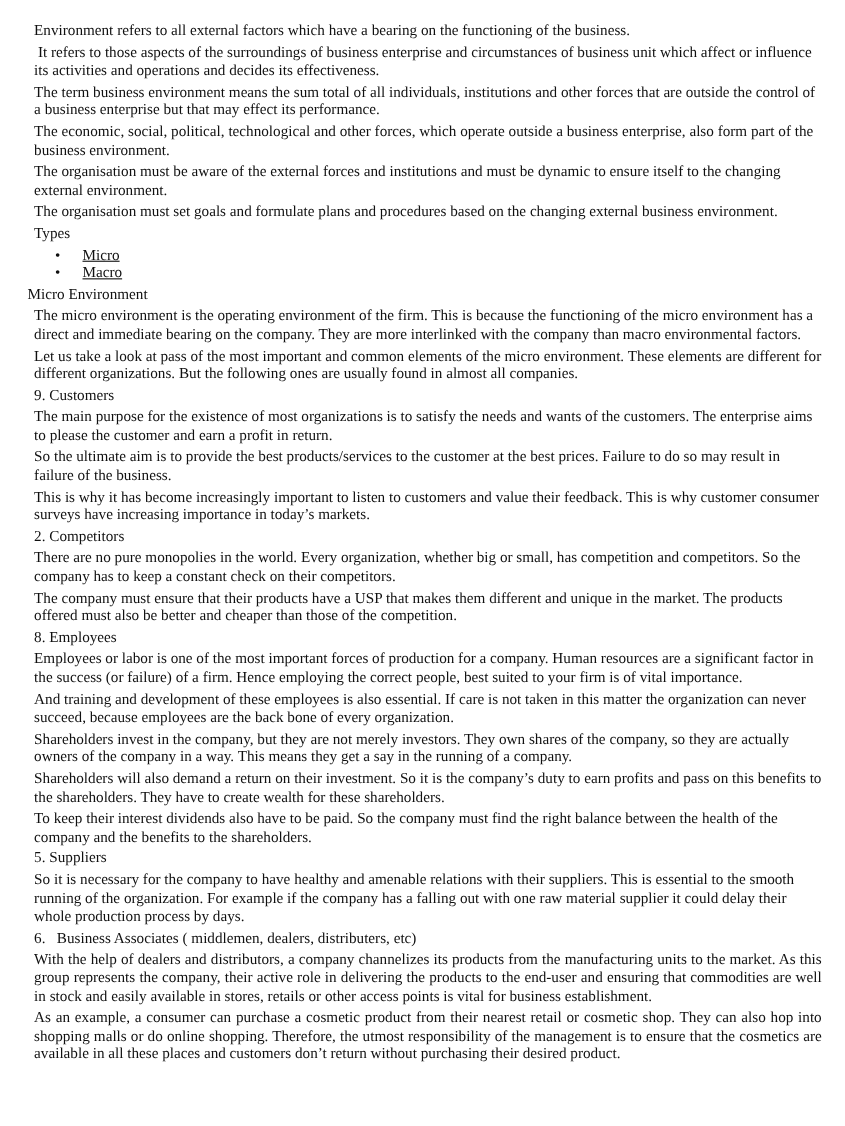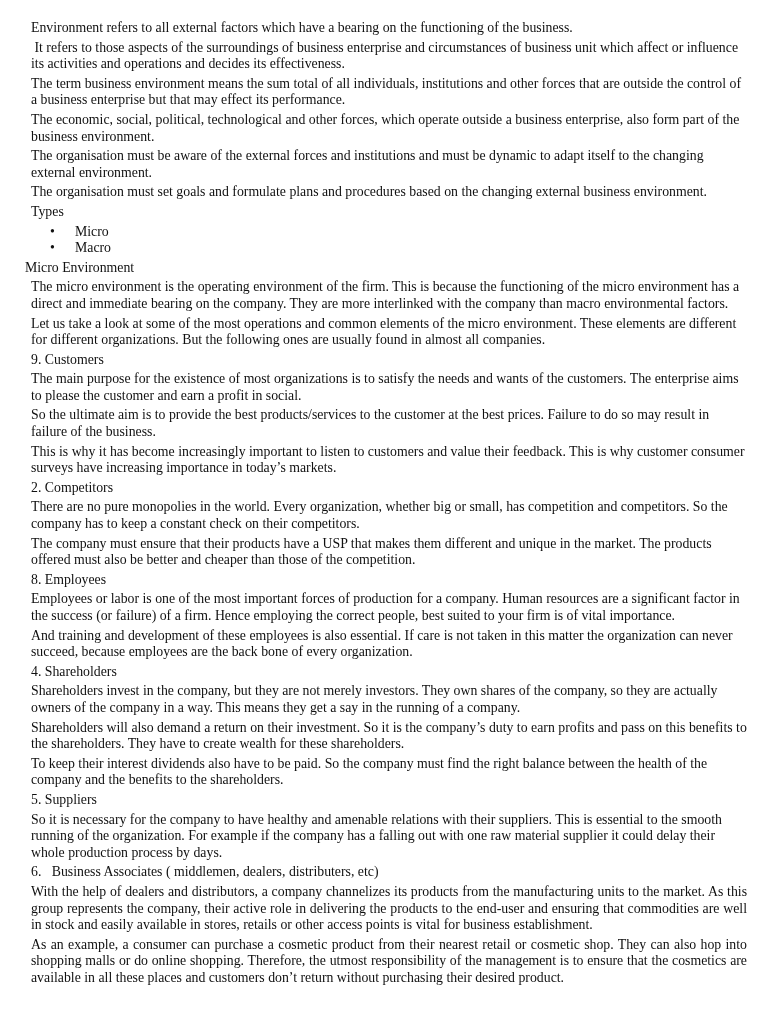--- a/index.html
+++ b/index.html
@@ -28,54 +28,54 @@
     font-weight: normal;
   }
   .outdent {
     margin-left: -3px;
   }
   .justify {
     text-align: justify;
   }
   .li {
     padding-left: 22px;
+    text-decoration: underline;
   }
   .li .marker {
     display: inline-block;
     width: 25px;
     vertical-align: baseline;
   }
 </style>
 </head>
 <body>
 
 <div class="page" style="background: rgb(255, 255, 255); color: rgb(16, 16, 16);">
     <div class="para">Environment refers to all external factors which have a bearing on the functioning of the business.</div>
     <div class="para">&nbsp;It refers to those aspects of the surroundings of business enterprise and circumstances of business unit which affect or influence its activities and operations and decides its effectiveness.</div>
     <div class="para">The term business environment means the sum total of all individuals, institutions and other forces that are outside the control of a business enterprise but that may effect its performance.</div>
     <div class="para">The economic, social, political, technological and other forces, which operate outside a business enterprise, also form part of the business environment.</div>
-    <div class="para">The organisation must be aware of the external forces and institutions and must be dynamic to adapt itself to the changing external environment.</div>
+    <div class="para">The organisation must be aware of the external forces and institutions and must be dynamic to ensure itself to the changing external environment.</div>
     <div class="para">The organisation must set goals and formulate plans and procedures based on the changing external business environment.</div>
     <div class="heading">Types</div>
     <div class="li"><span class="marker">•</span><span>Micro</span></div>
     <div class="li"><span class="marker">•</span><span>Macro</span></div>
     <div class="heading outdent">Micro Environment</div>
     <div class="para">The micro environment is the operating environment of the firm. This is because the functioning of the micro environment has a direct and immediate bearing on the company. They are more interlinked with the company than macro environmental factors.</div>
-    <div class="para">Let us take a look at some of the most operations and common elements of the micro environment. These elements are different for different organizations. But the following ones are usually found in almost all companies.</div>
+    <div class="para">Let us take a look at pass of the most important and common elements of the micro environment. These elements are different for different organizations. But the following ones are usually found in almost all companies.</div>
     <div class="heading">9. Customers</div>
-    <div class="para">The main purpose for the existence of most organizations is to satisfy the needs and wants of the customers. The enterprise aims to please the customer and earn a profit in social.</div>
+    <div class="para">The main purpose for the existence of most organizations is to satisfy the needs and wants of the customers. The enterprise aims to please the customer and earn a profit in return.</div>
     <div class="para">So the ultimate aim is to provide the best products/services to the customer at the best prices. Failure to do so may result in failure of the business.</div>
     <div class="para">This is why it has become increasingly important to listen to customers and value their feedback. This is why customer consumer surveys have increasing importance in today’s markets.</div>
     <div class="heading">2. Competitors</div>
     <div class="para">There are no pure monopolies in the world. Every organization, whether big or small, has competition and competitors. So the company has to keep a constant check on their competitors.</div>
     <div class="para">The company must ensure that their products have a USP that makes them different and unique in the market. The products offered must also be better and cheaper than those of the competition.</div>
     <div class="heading">8. Employees</div>
     <div class="para">Employees or labor is one of the most important forces of production for a company. Human resources are a significant factor in the success (or failure) of a firm. Hence employing the correct people, best suited to your firm is of vital importance.</div>
     <div class="para">And training and development of these employees is also essential. If care is not taken in this matter the organization can never succeed, because employees are the back bone of every organization.</div>
-    <div class="heading">4. Shareholders</div>
     <div class="para">Shareholders invest in the company, but they are not merely investors. They own shares of the company, so they are actually owners of the company in a way. This means they get a say in the running of a company.</div>
     <div class="para">Shareholders will also demand a return on their investment. So it is the company’s duty to earn profits and pass on this benefits to the shareholders. They have to create wealth for these shareholders.</div>
     <div class="para">To keep their interest dividends also have to be paid. So the company must find the right balance between the health of the company and the benefits to the shareholders.</div>
     <div class="heading">5. Suppliers</div>
     <div class="para">So it is necessary for the company to have healthy and amenable relations with their suppliers. This is essential to the smooth running of the organization. For example if the company has a falling out with one raw material supplier it could delay their whole production process by days.</div>
     <div class="para">6.&nbsp;&nbsp;&nbsp;Business Associates ( middlemen, dealers, distributers, etc)</div>
     <div class="para justify">With the help of dealers and distributors, a company channelizes its products from the manufacturing units to the market. As this group represents the company, their active role in delivering the products to the end-user and ensuring that commodities are well in stock and easily available in stores, retails or other access points is vital for business establishment.</div>
     <div class="para justify">As an example, a consumer can purchase a cosmetic product from their nearest retail or cosmetic shop. They can also hop into shopping malls or do online shopping. Therefore, the utmost responsibility of the management is to ensure that the cosmetics are available in all these places and customers don’t return without purchasing their desired product.</div>
   </div>
 

